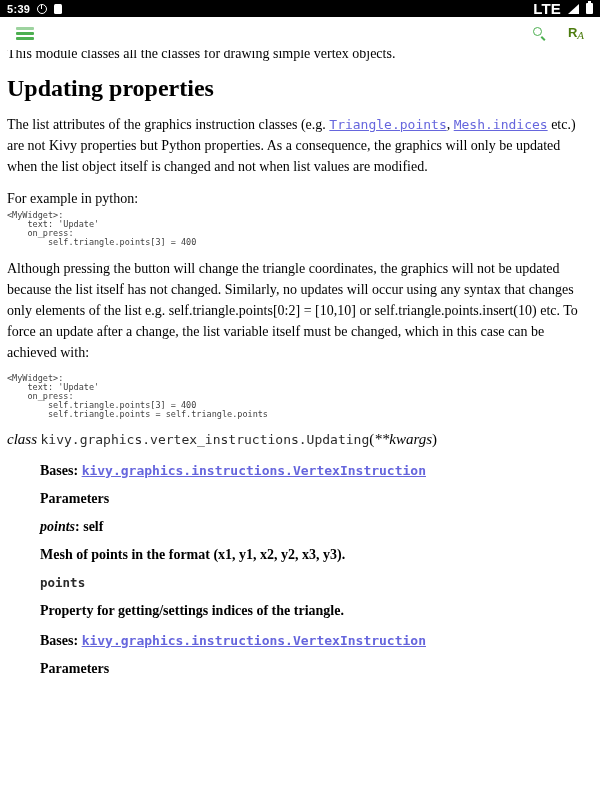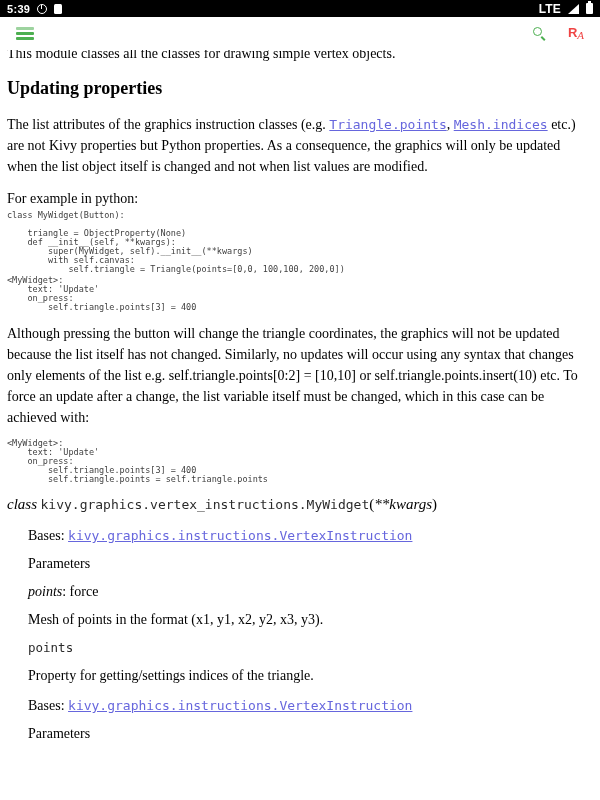--- a/index.html
+++ b/index.html
@@ -27,21 +27,21 @@
   .sb-time { font-size: 11px; font-weight: bold; letter-spacing: .3px; }
   .sb-clock {
     width: 10px; height: 10px; border: 1.4px solid #fff; border-radius: 50%;
     position: relative;
   }
   .sb-clock::after {
     content: ""; position: absolute; left: 2.6px; top: 0.5px;
     width: 1.4px; height: 4px; background: #fff;
   }
   .sb-notif { width: 8px; height: 10px; background: #fff; border-radius: 1.5px; }
-  .sb-net { font-size: 12px; font-weight: bold; letter-spacing: .2px; text-align: right; }
+  .sb-net { font-size: 15px; font-weight: bold; letter-spacing: .2px; text-align: right; }
   .sb-signal {
     width: 0; height: 0;
     border-left: 11px solid transparent;
     border-bottom: 10px solid #fff;
   }
   .sb-batt {
     width: 7px; height: 11px; background: #fff; border-radius: 1px; position: relative;
   }
   .sb-batt::before {
     content: ""; position: absolute; top: -2px; left: 2px; width: 3px; height: 2px; background: #fff;
@@ -61,55 +61,55 @@
   .tb-actions { display: flex; align-items: center; gap: 20px; }
   .search-icon { position: relative; width: 16px; height: 16px; cursor: pointer; }
   .search-icon .lens {
     position: absolute; left: 1px; top: 1px; width: 9px; height: 9px;
     border: 1.8px solid #4CAF50; border-radius: 50%;
   }
   .search-icon .handle {
     position: absolute; left: 10.5px; top: 10.5px; width: 5px; height: 1.8px;
     background: #4CAF50; transform: rotate(45deg); transform-origin: 0 0;
   }
-  .fontsize-icon { color: #ef4444; cursor: pointer; line-height: 16px; white-space: nowrap; }
+  .fontsize-icon { color: #4d7c0f; cursor: pointer; line-height: 16px; white-space: nowrap; }
   .fontsize-icon .big { font-family: "Liberation Sans", sans-serif; font-weight: bold; font-size: 13px; }
   .fontsize-icon .small { font-family: "Liberation Serif", serif; font-style: italic; font-size: 11px; vertical-align: -2px; }
 
   
   .content {
     position: absolute; top: 50px; left: 0; width: 600px;
     padding: 0 7px;
     z-index: 1;
     font-size: 14px; line-height: 21px;
   }
   .content p { margin: 11px 0; }
   p.intro { margin-top: -7px; }
-  h2 { font-size: 18px; line-height: 21px; font-weight: bold; margin: 14px 0 15px 0; }
+  h2 { font-size: 24px; line-height: 21px; font-weight: bold; margin: 14px 0 15px 0; }
   .code-label { margin-bottom: 1px !important; }
   pre {
     font-family: "DejaVu Sans Mono", monospace;
     font-size: 8.5px; line-height: 9px;
     color: #3f3f3f;
     margin: 2px 0;
     white-space: pre;
   }
   a.code-link {
     font-family: "DejaVu Sans Mono", monospace;
     font-size: 13px;
     color: #6666dd;
     text-decoration: underline;
     cursor: pointer;
   }
   .sig { margin: 9px 0 0 0; line-height: 22px; white-space: nowrap; }
   .sig .kw { font-style: italic; font-size: 15px; text-align: right; }
   .sig .sig-name { font-family: "DejaVu Sans Mono", monospace; font-size: 13px; color: #2b2b2b; }
   .sig .paren { font-size: 15px; }
   .sig .args { font-style: italic; font-size: 15px; }
-  .dd { margin-left: 21px; }
+  .dd { margin-left: 33px; font-weight: bold; }
   .dd p { margin: 8px 0; line-height: 20px; }
   .dd .bases-row { margin-top: 10px; }
   .param-line { margin-left: 22px; }
   .param-line .pname { font-style: italic; }
   .param-desc { margin-left: 48px; }
   .attr-line { margin-left: 0; font-family: "DejaVu Sans Mono", monospace; font-size: 12.5px; color: #2b2b2b; }
   .attr-desc { margin-left: 27px; }
 </style>
 </head>
 <body>
@@ -148,46 +148,39 @@
 
   <div class="content">
 
     <p class="intro">This module classes all the classes for drawing simple vertex objects.</p>
 
     <h2>Updating properties</h2>
 
     <p><span>The list attributes of the graphics instruction classes (e.g. </span><a class="code-link">Triangle.points</a><span>, </span><a class="code-link">Mesh.indices</a><span> etc.) are not Kivy properties but Python properties. As a consequence, the graphics will only be updated when the list object itself is changed and not when list values are modified.</span></p>
 
     <p class="code-label">For example in python:</p>
-    <pre>class MyWidget(Button):
-
-    triangle = ObjectProperty(None)
-    def __init__(self, **kwargs):
-        super(MyWidget, self).__init__(**kwargs)
-        with self.canvas:
-            self.triangle = Triangle(points=[0,0, 100,100, 200,0])</pre>
 
     <pre>&lt;MyWidget&gt;:
     text: 'Update'
     on_press:
         self.triangle.points[3] = 400</pre>
 
     <p>Although pressing the button will change the triangle coordinates, the graphics will not be updated because the list itself has not changed. Similarly, no updates will occur using any syntax that changes only elements of the list e.g. self.triangle.points[0:2] = [10,10] or self.triangle.points.insert(10) etc. To force an update after a change, the list variable itself must be changed, which in this case can be achieved with:</p>
 
     <pre>&lt;MyWidget&gt;:
     text: 'Update'
     on_press:
         self.triangle.points[3] = 400
         self.triangle.points = self.triangle.points</pre>
 
-    <div class="sig"><span class="kw">class</span><span> </span><span class="sig-name">kivy.graphics.vertex_instructions.MyWidget</span><span class="paren">(</span><span class="args">**kwargs</span><span class="paren">)</span></div>
+    <div class="sig"><span class="kw">class</span><span> </span><span class="sig-name">kivy.graphics.vertex_instructions.Updating</span><span class="paren">(</span><span class="args">**kwargs</span><span class="paren">)</span></div>
     <div class="dd">
       <p class="bases-row"><span>Bases: </span><a class="code-link">kivy.graphics.instructions.VertexInstruction</a></p>
       <p>Parameters</p>
-      <p class="param-line"><span class="pname">points</span><span>: force</span></p>
+      <p class="param-line"><span class="pname">points</span><span>: self</span></p>
       <p class="param-desc">Mesh of points in the format (x1, y1, x2, y2, x3, y3).</p>
       <p class="attr-line">points</p>
       <p class="attr-desc">Property for getting/settings indices of the triangle.</p>
     </div>
 
     <div class="dd">
       <p class="bases-row"><span>Bases: </span><a class="code-link">kivy.graphics.instructions.VertexInstruction</a></p>
       <p>Parameters</p>
 
     </div>

